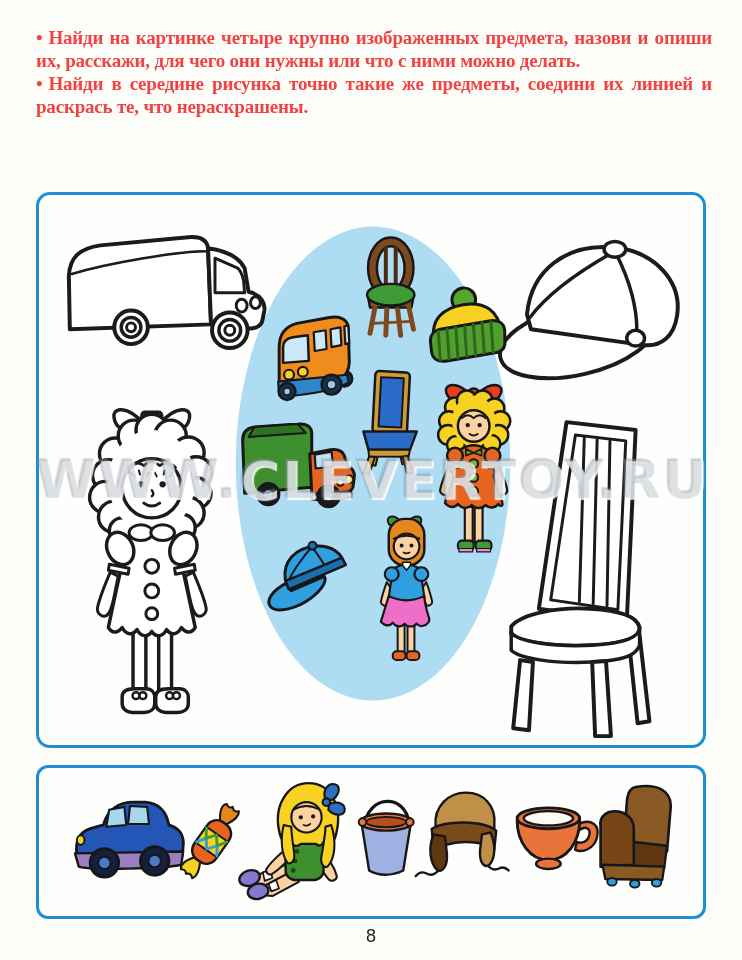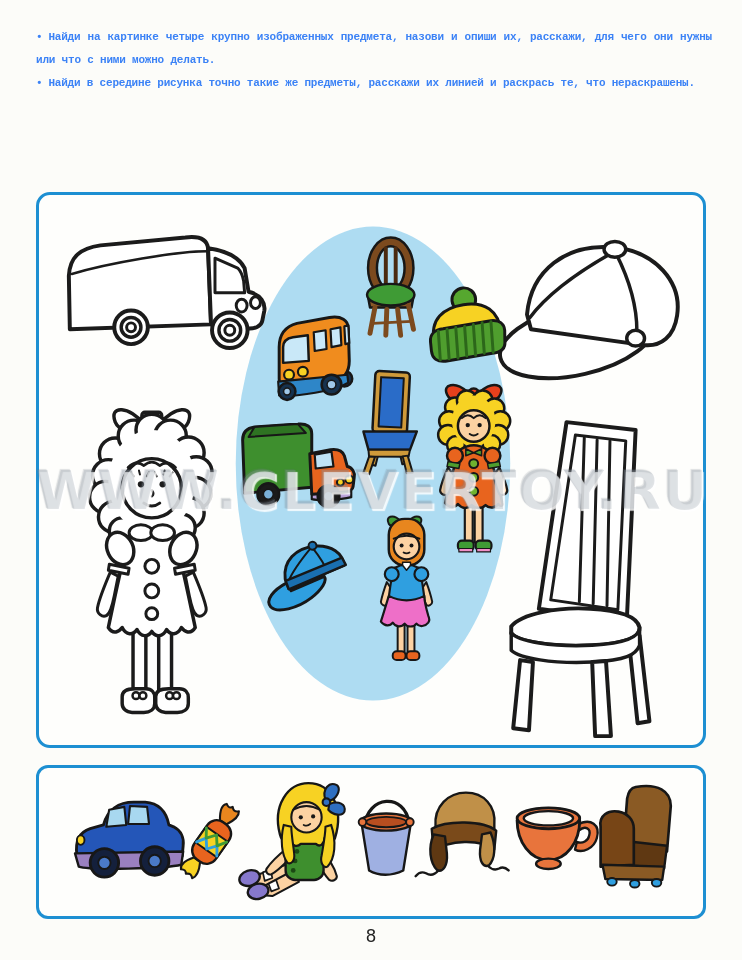--- a/index.html
+++ b/index.html
@@ -1,35 +1,35 @@
 <!DOCTYPE html>
 <html><head>
 <meta charset="utf-8">
 <style>
   html,body{margin:0;padding:0;}
   body{background:#ffffff;font-family:"Liberation Sans",sans-serif;}
   .sheet{position:relative;width:742px;height:960px;background:#fcfcf9;overflow:hidden;}
 
   .instructions{
     position:absolute;left:36px;top:26px;width:676px;
-    font-family:Liberation Mono, monospace;
-    font-size:11px;line-height:23px;font-weight:700;
-    letter-spacing:-0.2px;color:#3b82f6;text-align:justify;
+    font-family:Liberation Serif, serif;
+    font-size:19px;line-height:23px;font-weight:700;
+    letter-spacing:-0.2px;color:#ef4444;text-align:justify;
   }
   .instructions p{margin:0;}
   .bullet{margin-right:6px;}
 
   .main-box{
     position:absolute;left:36px;top:192px;width:664px;height:550px;
     border:3.5px solid #1d8fd2;border-radius:14px;background:#fefefc;
   }
   .main-box svg{position:absolute;left:0;top:0;width:100%;height:100%;}
 
   .watermark{
-    position:absolute;left:36px;top:459px;width:671px;
+    position:absolute;left:36px;top:448px;width:671px;
     text-align:center;
     font-family:"DejaVu Sans",sans-serif;
     font-weight:bold;font-size:54px;letter-spacing:2px;
     color:rgba(148,158,168,0.28);
     text-shadow:2px 2px 1px rgba(255,255,255,0.85),-1px -1px 1px rgba(110,120,130,0.22);
     pointer-events:none;z-index:6;white-space:nowrap;
   }
 
   .bottom-box{
     position:absolute;left:36px;top:765px;width:664px;height:148px;
@@ -42,21 +42,21 @@
     font-size:18px;color:#222;font-weight:400;
   }
 </style>
 </head>
 <body>
 
 <div class="sheet">
 
   <div class="instructions">
     <p><span class="bullet">•</span><span>Найди на картинке четыре крупно изображенных предмета, назови и опиши их, расскажи, для чего они нужны или что с ними можно делать.</span></p>
-    <p><span class="bullet">•</span><span>Найди в середине рисунка точно такие же предметы, расскажи их линией и раскрась те, что нераскрашены.</span></p>
+    <p><span class="bullet">•</span><span>Найди в середине рисунка точно такие же предметы, соедини их линией и раскрась те, что нераскрашены.</span></p>
   </div>
 
   <div class="main-box">
     <svg viewBox="0 0 672 557">
 
       <ellipse cx="338" cy="272" rx="139" ry="240" fill="#aedcf2"></ellipse>
 
       <g stroke="#1b1b1b" stroke-linejoin="round" stroke-linecap="round" fill="#ffffff">
         <path stroke-width="4" d="M30,82 C31,62 42,54 62,51 L148,43 C164,41 170,46 171,54 L174,131 L31,136 Z"></path>
         <path stroke-width="2.5" fill="none" d="M33,80 C70,69 140,57 170,57"></path>

